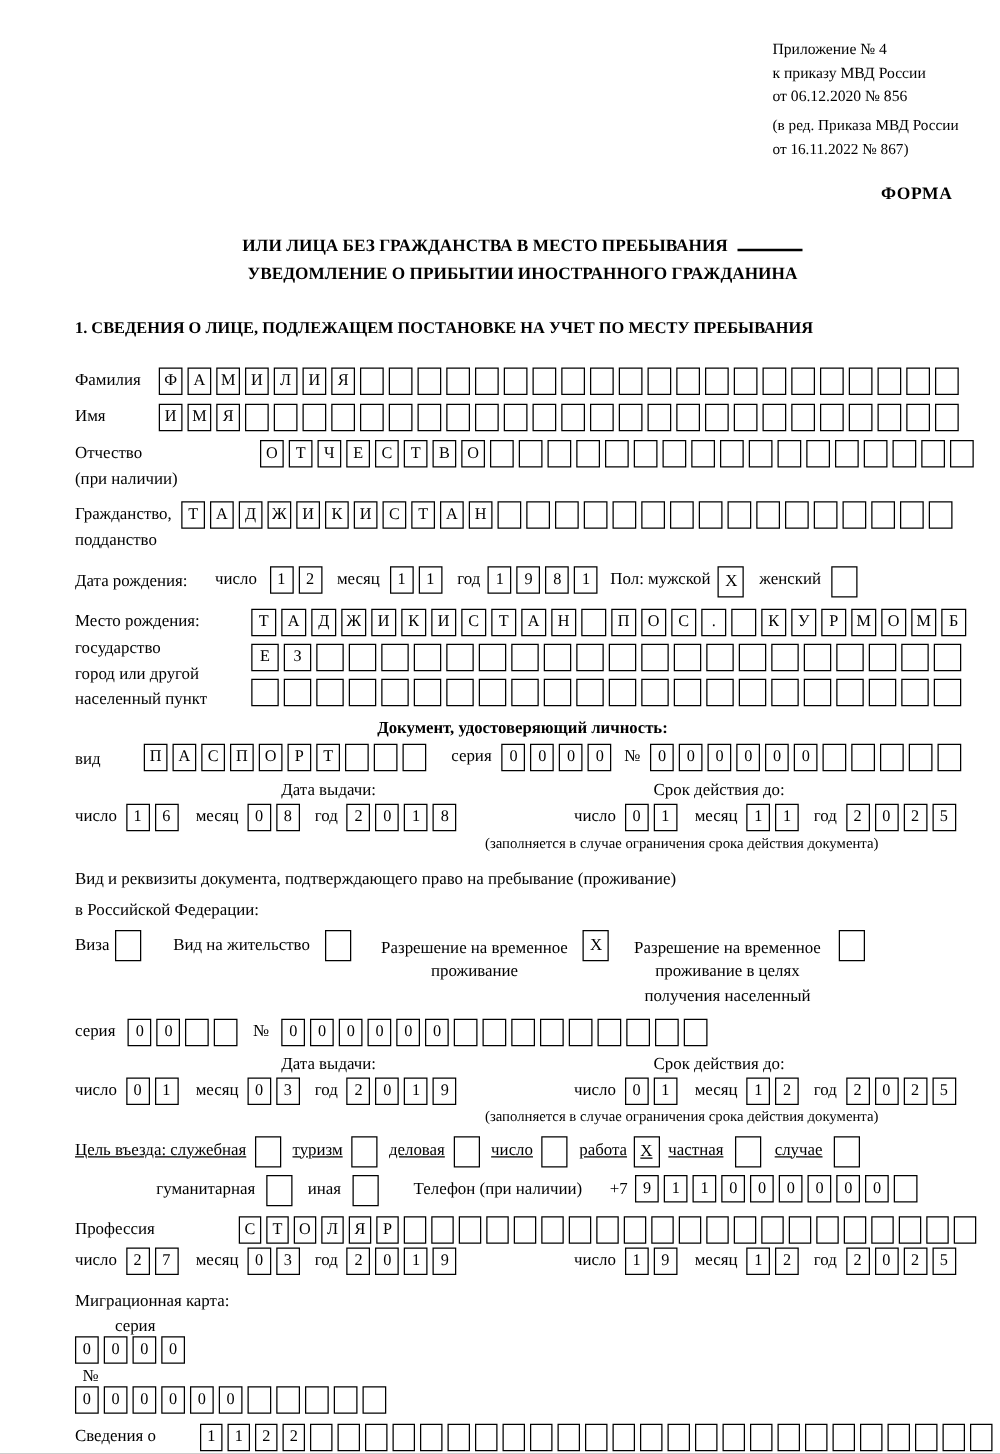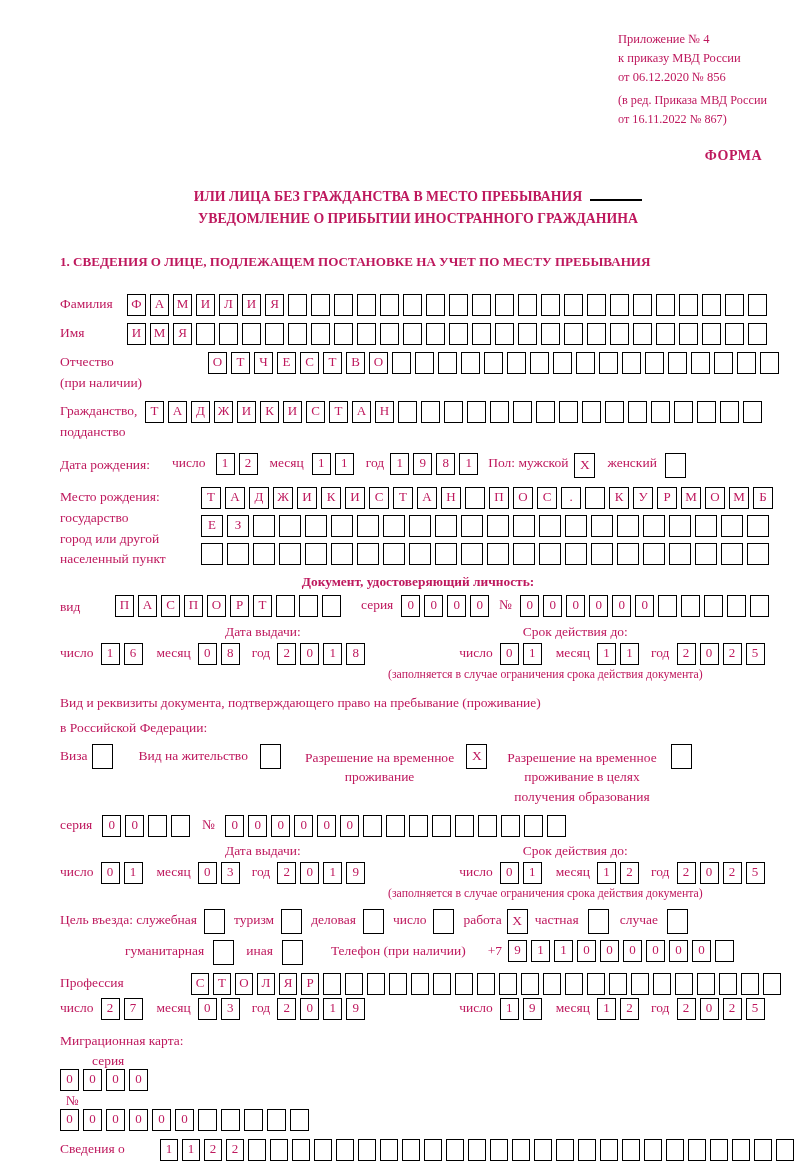--- a/index.html
+++ b/index.html
@@ -1,17 +1,17 @@
 <!DOCTYPE html>
 <html><head>
 <meta charset="utf-8">
 <style>
   html,body{margin:0;padding:0;background:#888;}
   .page{
-    width:800px;height:1163px;background:#ffffff;color:#be185d;
+    width:800px;height:1163px;background:#ffffff;color:#000000;
     font-family:"Liberation Serif","DejaVu Serif",serif;
     position:relative;overflow:hidden;box-sizing:border-box;
     padding:30px 24px 0 60px;font-size:13.5px;
   }
   .appendix{margin-left:558px;font-size:12.5px;line-height:1.5;}
   .edition{margin-left:558px;font-size:12.2px;line-height:1.5;margin-top:5px;}
   .forma{font-weight:bold;font-size:14px;text-align:right;padding-right:14px;margin-top:20px;letter-spacing:.5px;}
   .title{margin-top:22px;text-align:center;font-weight:bold;font-size:13.8px;line-height:1.6;}
   .blank-underline{display:inline-block;width:52px;border-bottom:2px solid #000;margin-left:8px;}
   .sec-head{margin-top:24px;font-weight:bold;font-size:13.1px;white-space:nowrap;}
@@ -407,21 +407,21 @@
     <span class="t" style="margin:4px 0 0 26px;">Вид на жительство</span>
     <span class="cbx" style="margin-left:12px;"></span>
     <div class="center-lines" style="margin:4px 0 0 24px;">
       <div>Разрешение на временное</div>
       <div>проживание</div>
     </div>
     <span class="cbx" style="margin-left:12px;">X</span>
     <div class="center-lines" style="margin:4px 0 0 20px;">
       <div>Разрешение на временное</div>
       <div>проживание в целях</div>
-      <div>получения образования</div>
+      <div>получения населенный</div>
     </div>
     <span class="cbx" style="margin-left:14px;"></span>
   </div>
 
   <div class="frow" style="margin-top:8px;">
     <span class="t" style="margin:2px 10px 0 0;">серия</span>
     <div class="cells">
         <span class="cell">0</span>
         <span class="cell">0</span>
         <span class="cell"></span>
@@ -487,21 +487,21 @@
       <div class="cells">
           <span class="cell">2</span>
           <span class="cell">0</span>
           <span class="cell">2</span>
           <span class="cell">5</span>
         </div>
     </div>
   </div>
   <div class="note" style="margin-left:328px;margin-top:2px;">(заполняется в случае ограничения срока действия документа)</div>
 
-  <div class="frow" style="margin-top:8px;">
+  <div class="frow" style="margin-top:8px;text-decoration:underline;">
     <span class="t" style="margin-top:3px;">Цель въезда: служебная</span>
     <span class="cbx" style="margin-left:7px;"></span>
     <span class="t" style="margin:3px 0 0 9px;">туризм</span>
     <span class="cbx" style="margin-left:7px;"></span>
     <span class="t" style="margin:3px 0 0 9px;">деловая</span>
     <span class="cbx" style="margin-left:7px;"></span>
     <span class="t" style="margin:3px 0 0 9px;">число</span>
     <span class="cbx" style="margin-left:7px;"></span>
     <span class="t" style="margin:3px 0 0 9px;">работа</span>
     <span class="cbx" style="margin-left:5px;">X</span>

